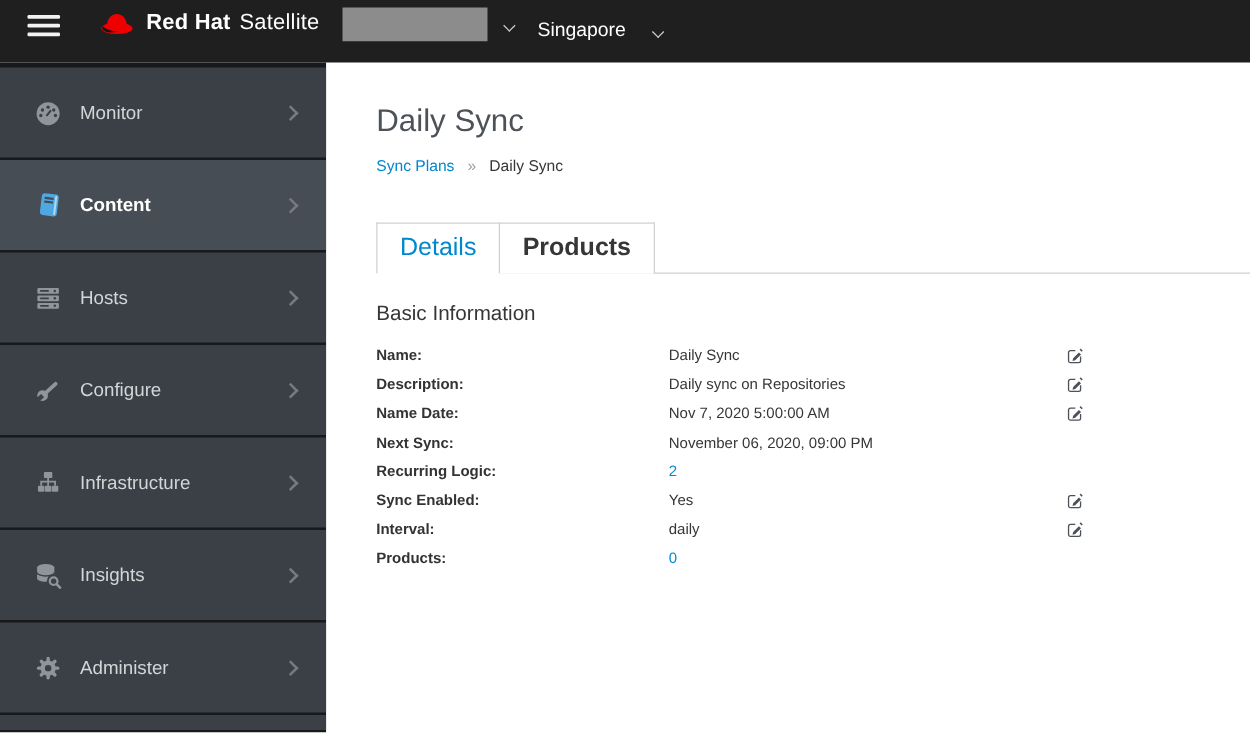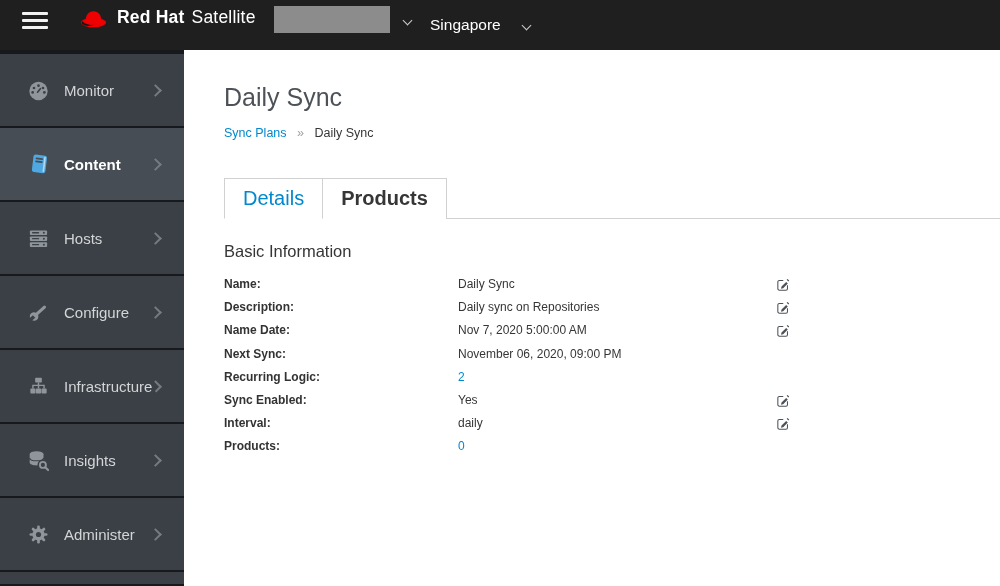--- a/index.html
+++ b/index.html
@@ -21,21 +21,21 @@
   .redacted { width:116px; height:27px; background:var(--redacted_box,#8c8c8c); }
   .chev-down { width:7px; height:7px; border-right:1.7px solid #cfcfcf; border-bottom:1.7px solid #cfcfcf;
     transform:rotate(45deg); margin-top:-4px; }
   .dd-org .chev-down { margin-left:14px; margin-top:2px; }
   .dd-loc { left:430px; top:13px; height:24px; }
   .dd-loc .loc-label { color:#fff; font-size:15.5px; }
   .dd-loc .chev-down { margin-left:22px; margin-top:1px; }
 
   
   .page { display:flex; height:536px; }
-  .sidebar { width:184px; background:var(--sidebar_separator,#17191c); padding-top:4px; flex:none; }
+  .sidebar { width:261px; background:var(--sidebar_separator,#17191c); padding-top:4px; flex:none; }
   .nav-item { height:72px; margin-bottom:2px; background:var(--sidebar_bg,#3a4046);
     display:flex; align-items:center; padding-left:27px; cursor:pointer; }
   .nav-item .icon { width:23px; height:23px; color:#9096\9c; color:#8f959b; flex:none; display:flex; }
   .nav-item .icon svg { width:23px; height:23px; }
   .nav-item .label { margin-left:14px; font-size:15px; color:#d3d5d7; }
   .nav-item .chev-right { margin-left:auto; margin-right:24px; width:9px; height:9px;
     border-right:2px solid #757b81; border-bottom:2px solid #757b81; transform:rotate(-45deg); }
   .nav-item.active { background:var(--sidebar_active_bg,#464d54); }
   .nav-item.active .label { color:#fff; font-weight:700; }
   .nav-item.active .icon { color:var(--icon_blue,#4fa8e1); }

